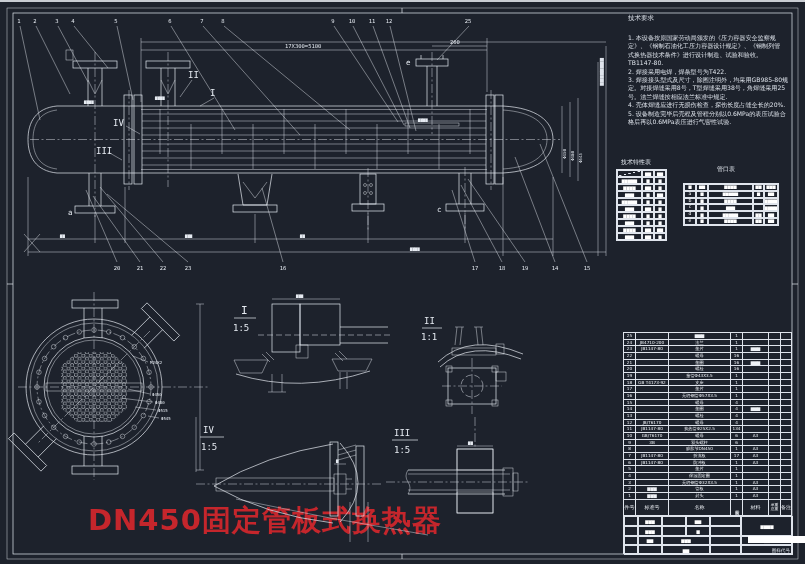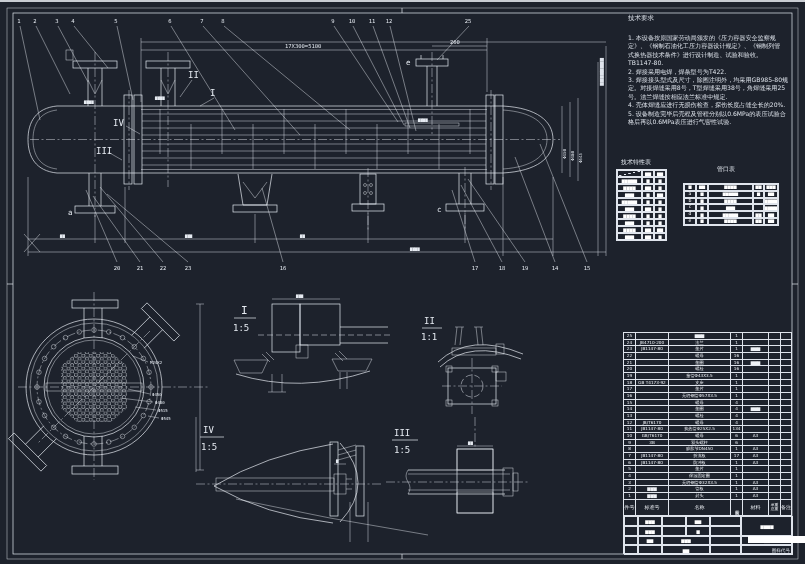--- a/index.html
+++ b/index.html
@@ -50,20 +50,21 @@
   .tc.lbl{justify-content:flex-end;padding-right:2px;font-size:4.6px;color:#e6ebf2;}
   .whitebar{position:absolute;left:748px;top:534px;width:57px;height:7px;background:#ffffff;z-index:5;}
   .vnote{position:absolute;left:599px;top:56px;z-index:4;color:#dfe4ec;font-size:4.5px;
          writing-mode:vertical-rl;line-height:1.1;}
 </style>
 </head>
 <body>
 
 <div class="wrap">
 
+  <div class="red-title">DN450固定管板式换热器</div>
 
   <div class="techreq">
     <div class="tt">技术要求</div>
     <div class="tb">1. 本设备按原国家劳动局颁发的《压力容器安全监察规
 定》、《钢制石油化工压力容器设计规定》、《钢制列管
 式换热器技术条件》进行设计制造、试验和验收。
 TB1147-80.
 2. 焊接采用电焊，焊条型号为T422.
 3. 焊接接头型式及尺寸，除图注明外，均采用GB985-80规
 定。对接焊缝采用8号，T型焊缝采用38号，角焊缝采用25

